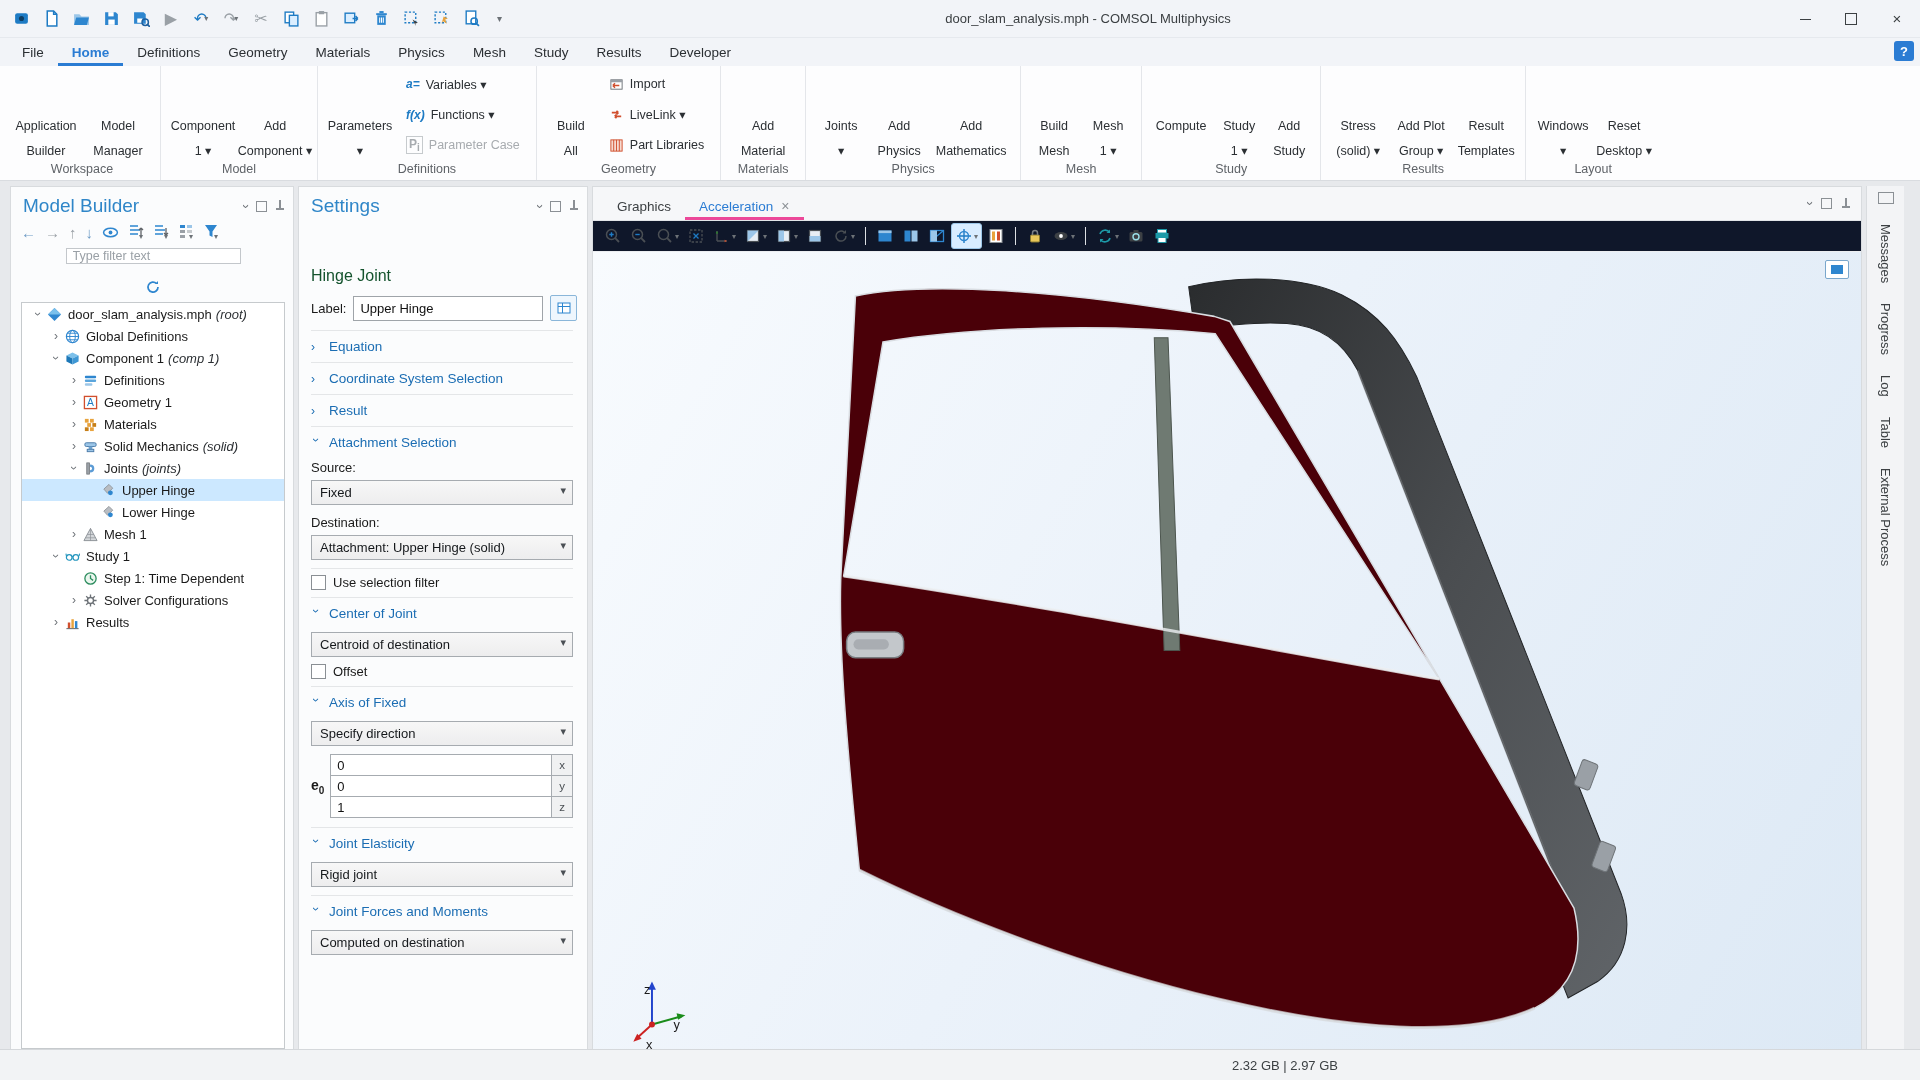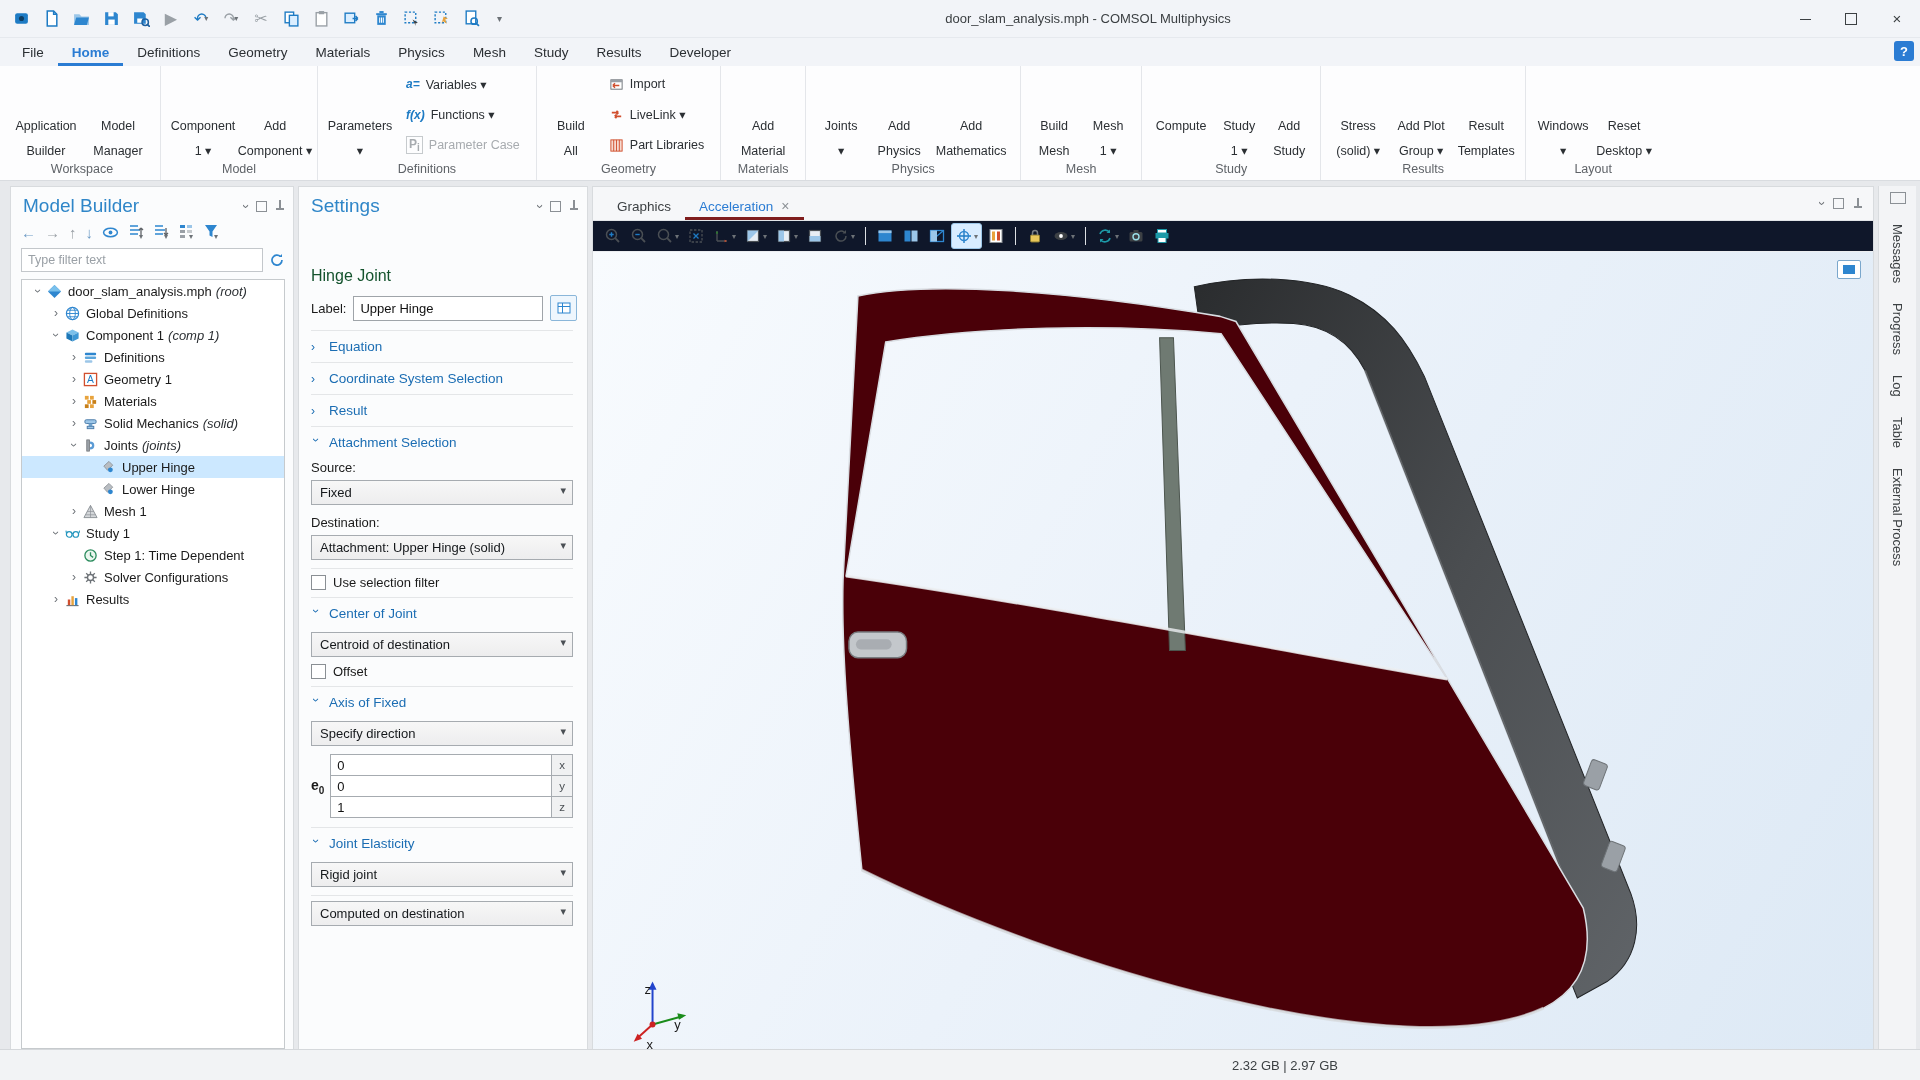--- a/index.html
+++ b/index.html
@@ -30,37 +30,37 @@
   .rbtns{flex:1;display:flex;align-items:stretch;padding:4px 4px 0;}
   .rlabel{height:22px;font-size:12.5px;color:#5f6368;text-align:center;line-height:20px;white-space:nowrap;padding:0 10px;}
   .bigbtn{width:72px;display:flex;flex-direction:column;align-items:center;padding-top:5px;border-radius:4px;cursor:default;gap:10px;}
   .bigbtn .bicon{height:34px;display:flex;align-items:center;justify-content:center;}
   .bigbtn .bl{font-size:12.5px;line-height:15px;text-align:center;color:#2b2f33;white-space:nowrap;}
   .smallcol{display:flex;flex-direction:column;justify-content:space-between;padding:2px 4px;}
   .smallbtn{display:flex;align-items:center;gap:6px;font-size:12.5px;color:#2b2f33;height:24px;padding:0 6px;border-radius:3px;white-space:nowrap;}
   .smallbtn.disabled{color:#a7abaf;}
   .txticon{font-weight:bold;font-size:12px;color:#1e7bc4;font-style:italic;}
   
-  .main{display:flex;height:868px;background:#e7e9ec;padding:5px 4px 0 10px;gap:4px;box-sizing:border-box;}
+  .main{display:flex;height:868px;background:#e7e9ec;padding:5px 16px 0 10px;gap:4px;box-sizing:border-box;}
   .panel{background:#fbfcfd;border:1px solid #d8dbde;border-bottom:none;display:flex;flex-direction:column;box-sizing:border-box;}
   .phead{display:flex;align-items:center;padding:8px 8px 2px 12px;}
   .ptitle{font-size:19px;color:#2f86c8;flex:1;}
   .pctl{display:flex;gap:8px;color:#8b9095;font-size:12px;align-items:center;}
   .chev{display:inline-block;color:#6d7277;font-size:13px;}
   .chev.down{transform:rotate(90deg);}
   .boxglyph{width:9px;height:9px;border:1px solid #8b9095;display:inline-block;}
   .pinglyph{display:inline-block;width:10px;height:12px;position:relative;}
   .pinglyph:before{content:"";position:absolute;left:4px;top:0;width:2px;height:8px;background:#8b9095;}
   .pinglyph:after{content:"";position:absolute;left:1px;top:8px;width:8px;height:2px;background:#8b9095;}
   
   .mb{width:284px;}
   .mbtools{display:flex;align-items:center;gap:9px;padding:4px 10px 2px;font-size:15px;color:#7c8階;}
   .mbtools .t{color:#6f9cc6;} .mbtools .g{color:#9aa0a6;}
   .tcaret{font-size:8px;color:#6d7277;margin-left:-5px;}
-  .filterrow{display:flex;align-items:center;gap:6px;padding:4px 8px 2px 10px;}
+  .filterrow{display:flex;align-items:center;gap:15px;padding:4px 8px 2px 10px;flex-direction:column;}
   .filter{flex:1;height:22px;border:1px solid #c3c7cb;background:#fff;font-size:12.5px;padding:0 6px;color:#333;font-family:"Liberation Sans",sans-serif;}
   .filter::placeholder{color:#9aa0a6;}
   .treebox{flex:1;background:#fff;border:1px solid #c6cacd;margin:5px 8px 0 10px;overflow:hidden;}
   .trow{display:flex;align-items:center;height:22px;font-size:13px;white-space:nowrap;cursor:default;}
   .trow.sel{background:#cce8ff;}
   .tchev{width:16px;text-align:center;color:#7c8287;font-size:12px;flex:none;}
   .tchev .chev{font-size:12px;}
   .ticon{width:17px;height:17px;flex:none;margin-right:5px;display:flex;align-items:center;justify-content:center;}
   .ticon svg{width:15px;height:15px;}
   .sfx{font-style:italic;margin-left:4px;color:#2b2f33;}
@@ -85,21 +85,21 @@
   .vecsym sub{font-size:10px;}
   .vecrows{flex:1;display:flex;flex-direction:column;}
   .vrow{display:flex;height:22px;margin-top:-1px;}
   .vinput{flex:1;border:1px solid #a6abb0;background:#fff;font-size:13px;padding:0 6px;font-family:"Liberation Sans",sans-serif;color:#111;}
   .vtag{width:20px;border:1px solid #a6abb0;border-left:none;background:#f0f1f2;display:flex;align-items:center;justify-content:center;
         font-size:11.5px;color:#4a4f54;}
   
   .graphics{flex:1;display:flex;flex-direction:column;background:#0f172a;border:1px solid #d8dbde;border-bottom:none;}
   .gtabs{height:33px;background:#f6f7f9;display:flex;align-items:flex-end;padding-left:10px;border-bottom:1px solid #e2e5e8;position:relative;}
   .gtab{padding:6px 14px;font-size:13.5px;color:#3c4043;}
-  .gtab.active{color:#2b7cd3;border-bottom:3px solid #7f1d1d;padding-bottom:3px;display:flex;gap:8px;align-items:center;}
+  .gtab.active{color:#2b7cd3;border-bottom:3px solid #ec4899;padding-bottom:3px;display:flex;gap:8px;align-items:center;}
   .gtab .x{color:#8b9095;font-size:14px;}
   .gtabctl{position:absolute;right:10px;top:9px;display:flex;gap:9px;align-items:center;}
   .gtoolbar{height:30px;display:flex;align-items:center;gap:2px;padding-left:8px;border-bottom:1px solid #eceef1;}
   .gico{height:24px;display:flex;align-items:center;justify-content:center;padding:0 3px;border-radius:3px;}
   .gico svg{width:18px;height:18px;}
   .gico.pressed{background:#d8ecff;border:1px solid #9cc6e8;}
   .gsep{width:1px;height:18px;background:#dcdfe3;margin:0 5px;}
   .gcaret{font-size:8px;color:#6d7277;margin-left:1px;}
   .gcanvas{flex:1;position:relative;background:linear-gradient(120deg,#f8fbfe 0%,#ebf2fa 45%,#dde9f5 100%);overflow:hidden;}
   .gcanvas svg.scene{position:absolute;inset:0;width:100%;height:100%;}
@@ -889,20 +889,24 @@
       </div>
       <div class="hr"></div>
       <div class="sechead">
           <span class="chev down">›</span>
           <span>Joint Elasticity</span>
         </div>
       <div class="drop" style="margin-top:4px">
           <span>Rigid joint</span>
         </div>
       <div class="hr"></div>
+      <div class="sechead">
+          <span class="chev down">›</span>
+          <span>Joint Forces and Moments</span>
+        </div>
       <div class="drop" style="margin-top:4px">
           <span>Computed on destination</span>
         </div>
     </div>
 
     <div class="graphics">
       <div class="gtabs">
         <span class="gtab">Graphics</span>
         <span class="gtab active">
             <span>Acceleration</span>

